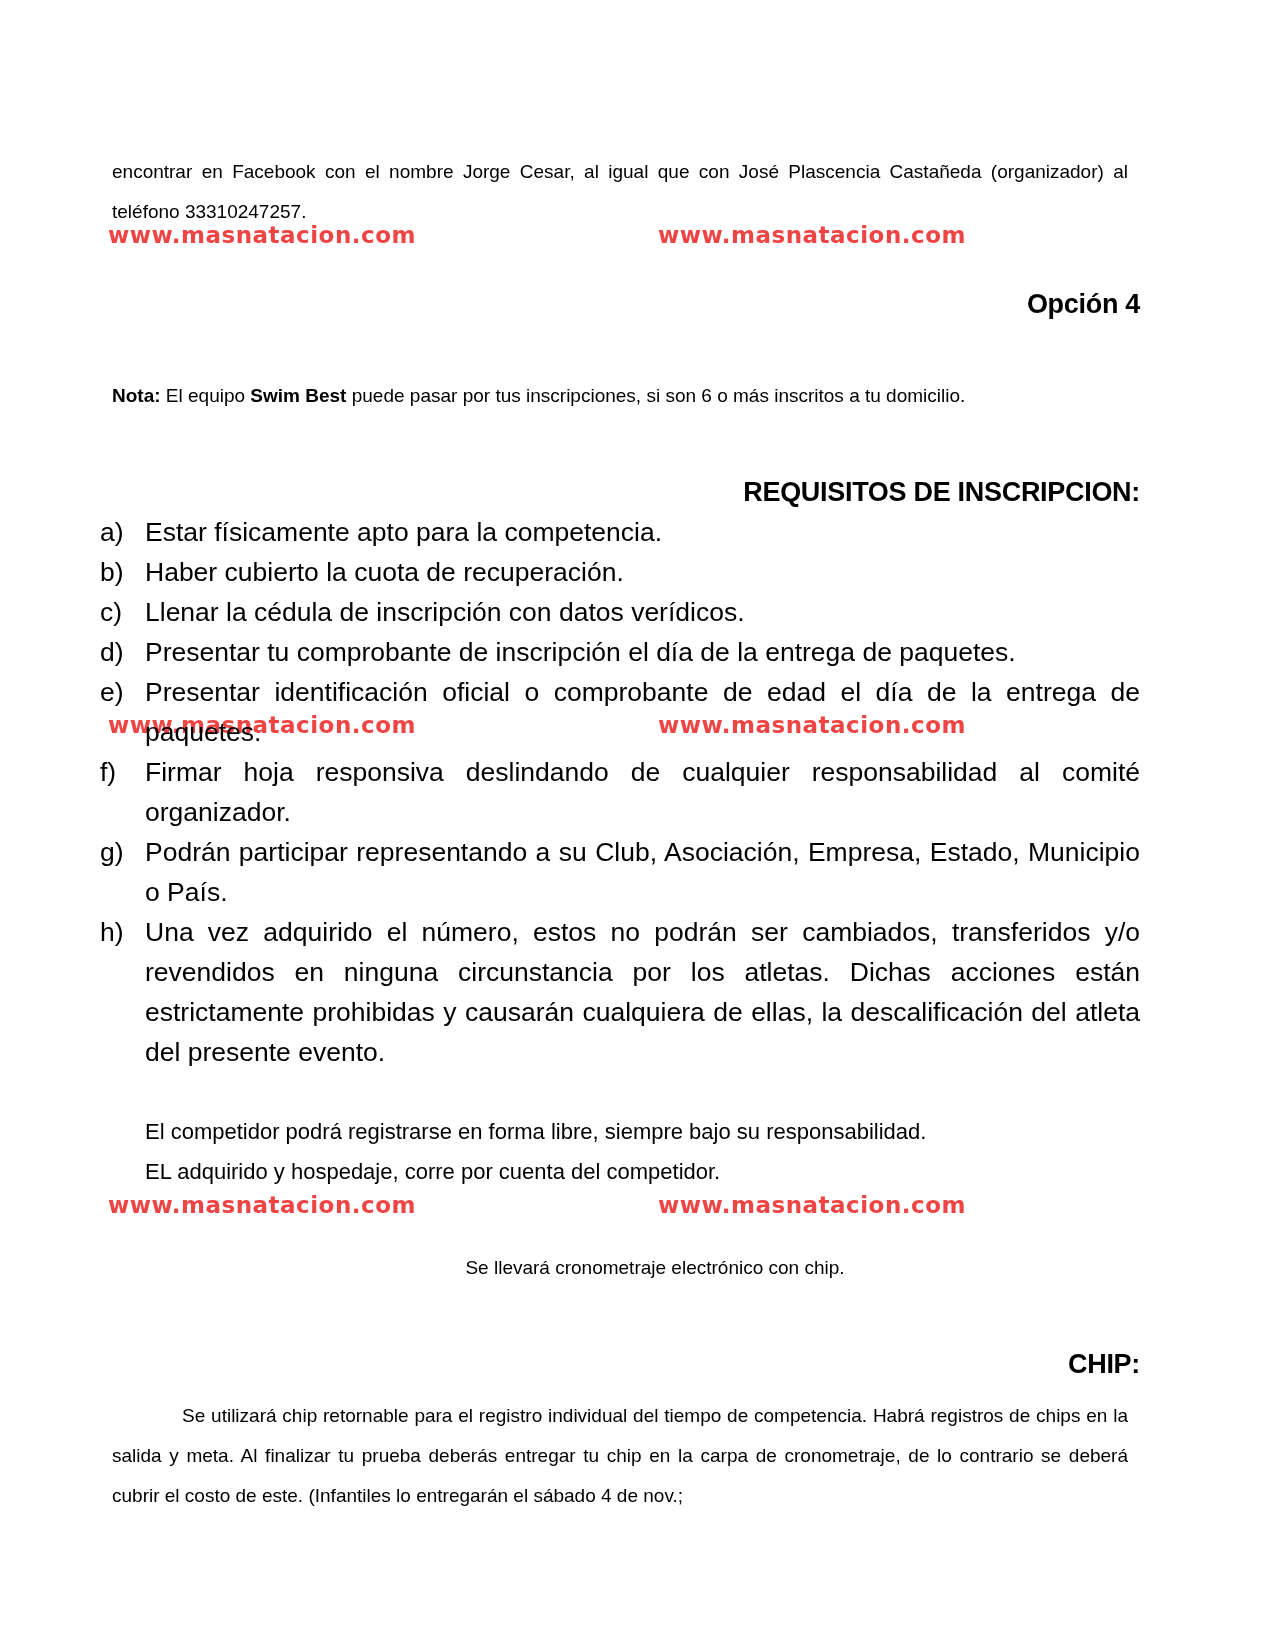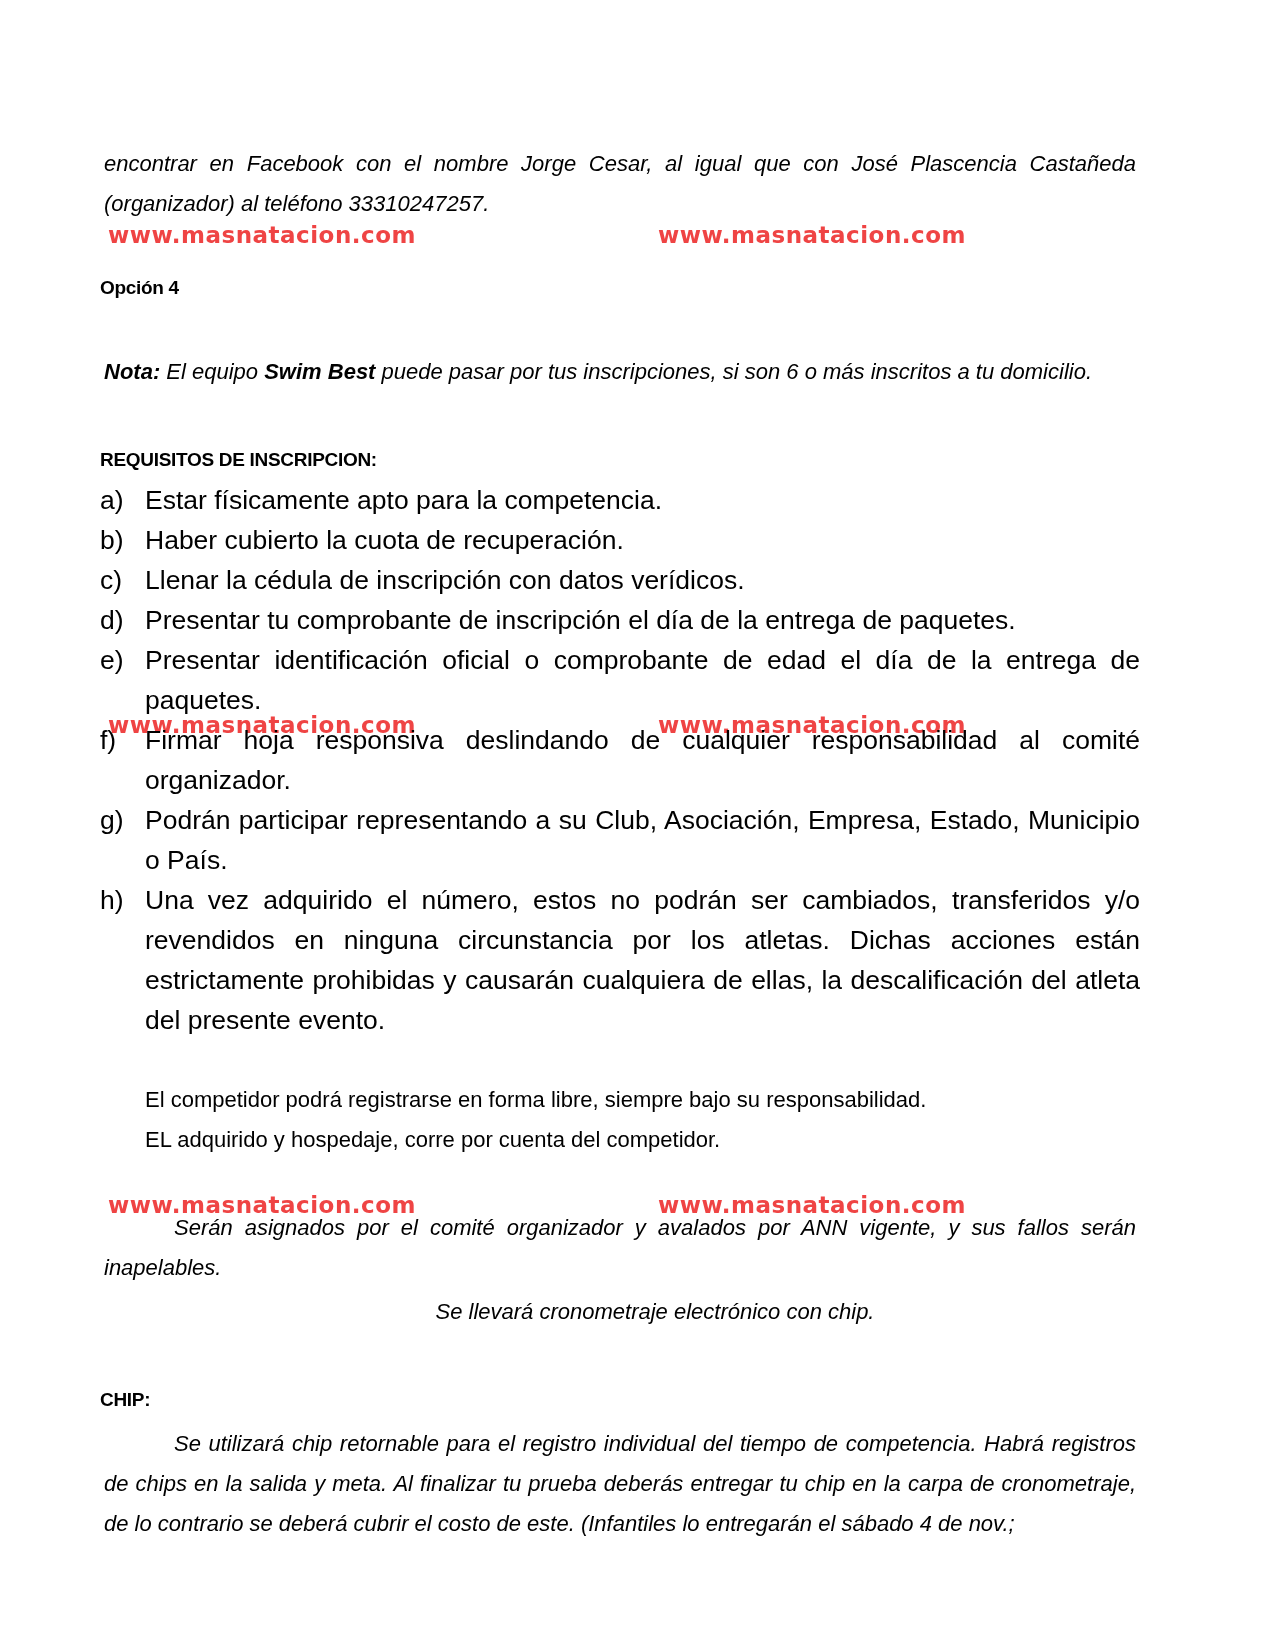--- a/index.html
+++ b/index.html
@@ -41,37 +41,37 @@
     white-space: nowrap;
   }
   .wm-r1 { top: 222px; }
   .wm-r2 { top: 712px; }
   .wm-r3 { top: 1192px; }
   .wm-c1 { left: 108px; }
   .wm-c2 { left: 658px; }
 
   
   .para {
-    font-size: 22px;
+    font-size: 19px;
     line-height: 40px;
-    margin: 4px;
+    margin: 12px;
     text-align: justify;
     font-stretch: condensed;
     transform-origin: left center;
-    font-style: italic;
   }
   .para-indent { text-indent: 70px; }
   .no-justify { text-align: center; }
 
   .heading {
-    font-size: 19px;
+    font-size: 27px;
     line-height: 40px;
     font-weight: 700;
     margin: 0;
     letter-spacing: -0.3px;
+    text-align: right;
   }
   .spacer-md { height: 40px; }
   .spacer-lg { height: 44px; }
 
   .bold { font-weight: 700; }
 
   
   .req-list {
     list-style: none;
     margin: 0;
@@ -169,21 +169,20 @@
     <div class="spacer-md"></div>
 
     <div class="sub-block">
       <div class="sub-line">El competidor podrá registrarse en forma libre, siempre bajo su responsabilidad.</div>
       <div class="sub-line">EL adquirido y hospedaje, corre por cuenta del competidor.</div>
     </div>
 
     <div class="spacer-lg"></div>
 
 
-    <p class="para para-indent">Serán asignados por el comité organizador y avalados por ANN vigente, y sus fallos serán inapelables.</p>
     <p class="para para-indent no-justify">Se llevará cronometraje electrónico con chip.</p>
 
     <div class="spacer-lg"></div>
 
     <p class="heading">CHIP:</p>
 
     <p class="para para-indent"><span>Se utilizará chip retornable para el registro individual del tiempo de competencia. Habrá registros de chips en la salida y meta. Al finalizar tu prueba deberás entregar tu chip en la carpa de cronometraje, de lo contrario se deberá cubrir el costo de este. (Infantiles lo entregarán el sábado 4 de nov.; </span></p>
 
   </div>
 </div>

